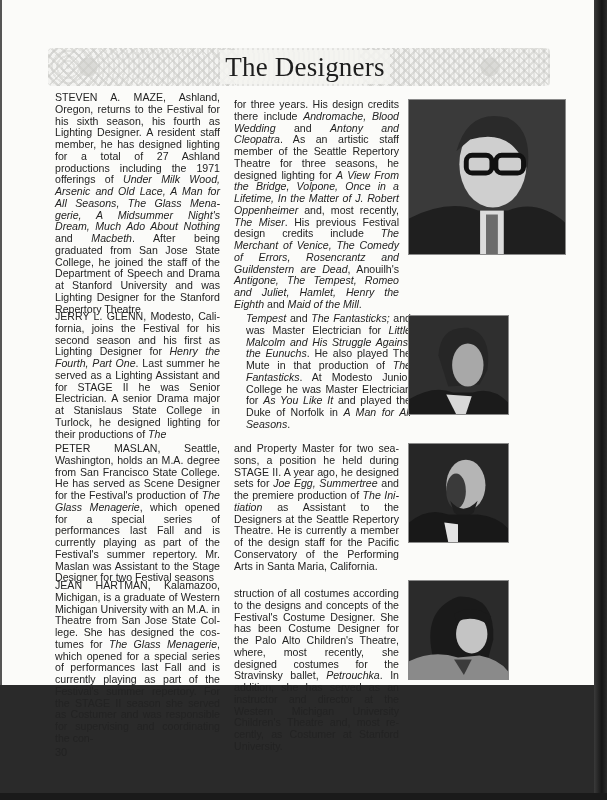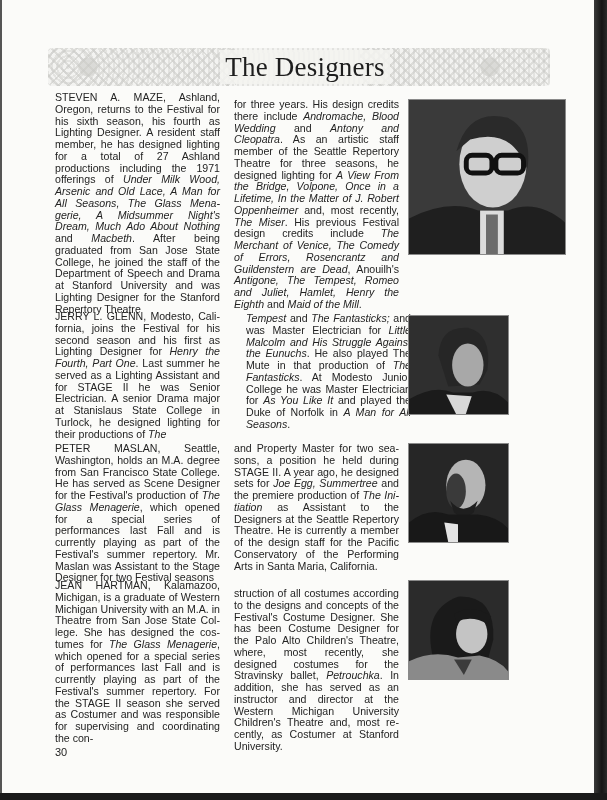--- a/index.html
+++ b/index.html
@@ -3,21 +3,21 @@
 <meta charset="utf-8">
 <style>
   html, body { margin: 0; padding: 0; }
   body {
     width: 607px; height: 800px; overflow: hidden;
     background: #2a2a2a;
     font-family: "Liberation Sans", sans-serif;
   }
   .page {
     position: absolute; left: 0; top: 0;
-    width: 594px; height: 793px;
+    width: 594px; height: 685px;
     background: #fbfbf9;
     border-left: 2px solid #555;
     box-sizing: border-box;
   }
   .spine {
     position: absolute; left: 594px; top: 0; width: 13px; height: 800px;
     background: linear-gradient(90deg, #3a3a3a, #151515 60%, #2b2b2b);
   }
   .bottom-edge {
     position: absolute; left: 0; top: 793px; width: 607px; height: 7px;

